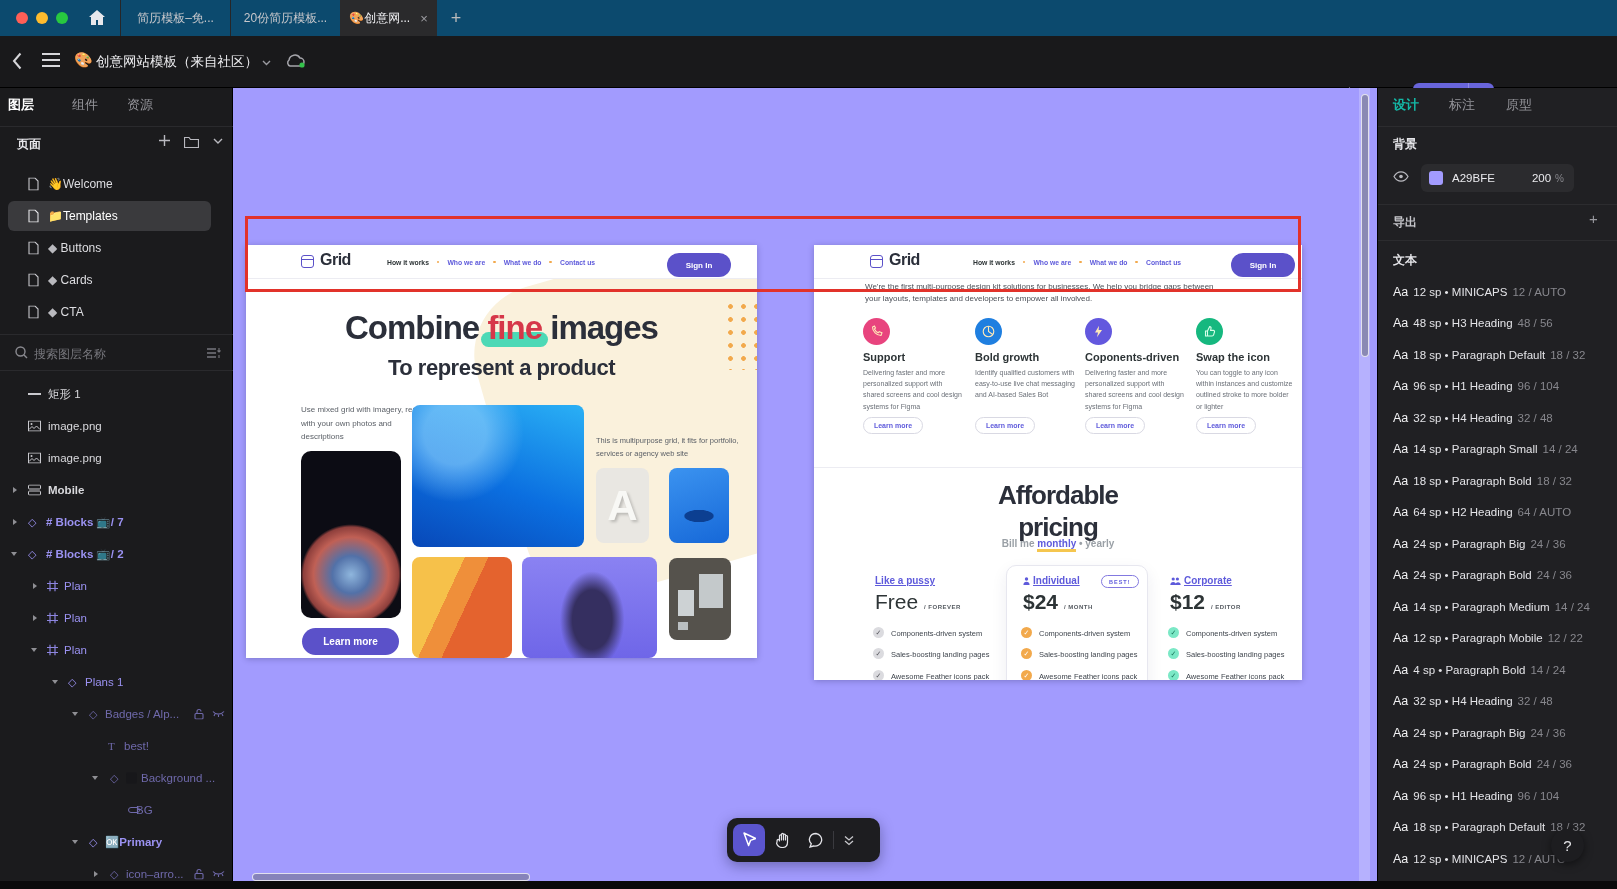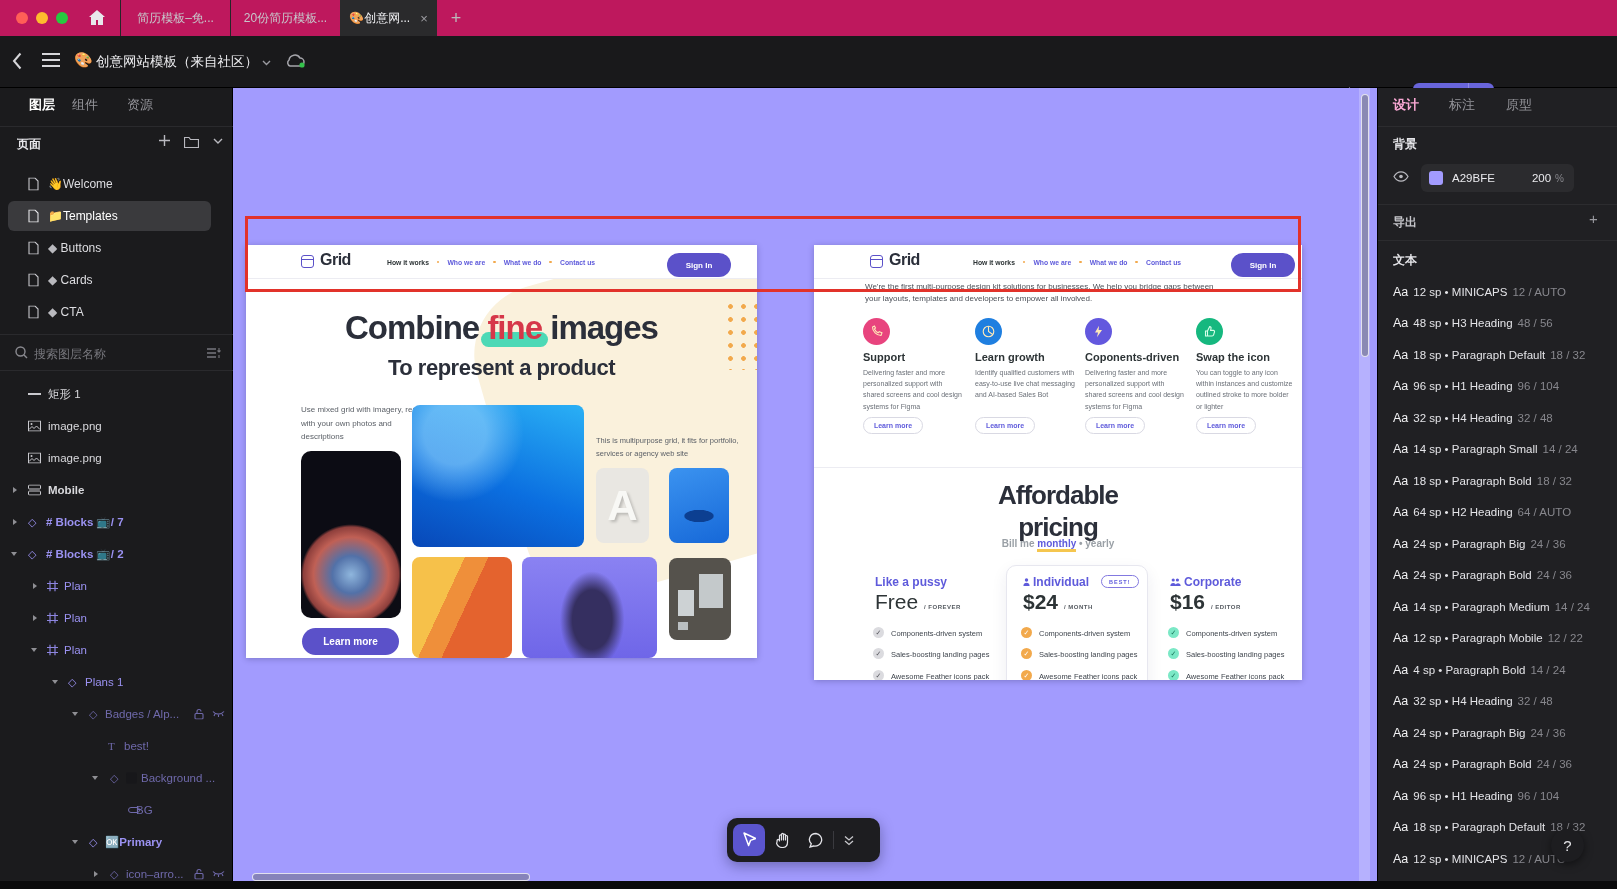--- a/index.html
+++ b/index.html
@@ -1,21 +1,21 @@
 <!DOCTYPE html>
 <html><head>
 <meta charset="utf-8">
 <style>
   html,body{margin:0;padding:0;background:#000;}
   *{box-sizing:border-box;font-family:"Liberation Sans","DejaVu Sans",sans-serif;}
   #app{position:relative;width:1617px;height:889px;background:#A29BFE;overflow:hidden;}
   .abs{position:absolute;}
 
   
-  #tabbar{position:absolute;left:0;top:0;width:1617px;height:36px;background:#be185d;}
+  #tabbar{position:absolute;left:0;top:0;width:1617px;height:36px;background:#0c4a6e;}
   .light{position:absolute;top:12px;width:12px;height:12px;border-radius:50%;}
   .wtab{position:absolute;top:0;height:36px;display:flex;align-items:center;justify-content:center;color:#c7c7cb;font-size:12px;white-space:nowrap;border-left:1px solid #262628;}
   .wtab.active{background:#2a2a2c;color:#efeff2;border-left:none;}
   .wtab .x{margin-left:10px;color:#9d9da2;font-size:13px;}
   
   #toolbar{position:absolute;left:0;top:36px;width:1617px;height:52px;background:#19191b;border-bottom:1px solid #000;}
   .ticon{position:absolute;color:#c9c9ce;display:flex;align-items:center;justify-content:center;}
   .tdiv{position:absolute;top:52px;width:1px;height:20px;background:#333338;}
   #share-btn{position:absolute;left:1413px;top:47px;width:81px;height:30px;background:#6965DB;border-radius:6px;display:flex;color:#fff;}
   #share-main{width:55px;display:flex;align-items:center;justify-content:center;font-size:12.5px;}
@@ -37,21 +37,21 @@
   .b{font-weight:600;}
   .tri{width:0;height:0;}
   .tri.r{border-left:4.5px solid #8f8f94;border-top:3.5px solid transparent;border-bottom:3.5px solid transparent;}
   .tri.d{border-top:4.5px solid #8f8f94;border-left:3.5px solid transparent;border-right:3.5px solid transparent;}
   .dia{font-size:11px;}
   #search-input{position:absolute;left:32px;top:3px;width:160px;height:22px;background:transparent;border:none;outline:none;color:#cfcfd4;font-size:12px;}
   #search-input::placeholder{color:#77777d;}
   
   #rpanel{position:absolute;left:1377px;top:88px;width:240px;height:793px;background:#202023;border-left:1px solid #000;}
   .rp-tab{position:absolute;top:8px;font-size:13px;color:#95959b;}
-  .rp-tab.on{color:#f9a8d4;font-weight:700;}
+  .rp-tab.on{color:#14b8a6;font-weight:700;}
   .rline{position:absolute;left:0;width:240px;height:1px;background:#2c2c2f;}
   .srow{position:absolute;left:15px;width:225px;height:31.5px;display:flex;align-items:center;gap:5px;white-space:nowrap;}
   .srow .aa{color:#f2f2f4;font-size:12.5px;}
   .srow .nm{color:#e4e4e8;font-size:11.5px;}
   .srow .dt{color:#87878d;font-size:11.5px;}
   #colorfield{position:absolute;left:43px;top:0;width:153px;height:28px;background:#2b2b2e;border-radius:6px;display:flex;align-items:center;}
   
   #canvas{position:absolute;left:233px;top:88px;width:1144px;height:793px;background:#A29BFE;overflow:hidden;}
   .frame{position:absolute;background:#fff;box-shadow:0 1px 6px rgba(25,25,70,.28);overflow:hidden;}
   .site-header{position:absolute;left:0;top:0;right:0;height:34px;background:#fff;border-bottom:1px solid #ececf2;z-index:3;}
@@ -75,21 +75,21 @@
   .smalltext{position:absolute;font-size:8px;color:#5a5f66;line-height:13.5px;}
   .cta-main{position:absolute;background:#5B51C9;border-radius:14px;color:#fff;font-size:10px;font-weight:700;display:flex;align-items:center;justify-content:center;}
   
   .feat-circle{position:absolute;width:27px;height:27px;border-radius:50%;display:flex;align-items:center;justify-content:center;}
   .feat-title{position:absolute;font-size:11px;font-weight:700;color:#2d3436;white-space:nowrap;}
   .feat-desc{position:absolute;font-size:7px;color:#6b7078;line-height:11.2px;}
   .feat-cta{position:absolute;width:60px;height:17px;border:1px solid #d9d9e3;border-radius:9px;color:#5E5ADB;font-size:7px;font-weight:700;display:flex;align-items:center;justify-content:center;background:#fff;}
   .ph{position:absolute;left:0;width:488px;text-align:center;font-size:26px;font-weight:800;color:#2b2f3a;letter-spacing:-1px;line-height:32px;}
   .bill{position:absolute;left:0;width:488px;text-align:center;font-size:10px;font-weight:700;color:#9aa0a6;}
   .bill .mo{color:#5E5ADB;border-bottom:3px solid #F5C64F;}
-  .plan-label{position:absolute;font-size:12px;font-weight:700;color:#5E5ADB;display:flex;align-items:center;gap:3px;white-space:nowrap;}
+  .plan-label{position:absolute;font-size:10px;font-weight:700;color:#5E5ADB;display:flex;align-items:center;gap:3px;white-space:nowrap;text-decoration:underline;}
   .price{position:absolute;font-size:21px;color:#2d3436;white-space:nowrap;}
   .price .per{font-size:6px;font-weight:700;color:#555a60;letter-spacing:.5px;}
   .chk{position:absolute;width:11px;height:11px;border-radius:50%;font-size:7px;display:flex;align-items:center;justify-content:center;}
   .chktxt{position:absolute;font-size:7.5px;color:#3f454d;white-space:nowrap;}
   #midcard{position:absolute;left:192px;top:320px;width:142px;height:140px;background:#fff;border:1px solid #e7e7ef;border-radius:10px;box-shadow:0 6px 16px rgba(40,40,90,.08);}
   .best{position:absolute;border:1px solid #8379e0;border-radius:8px;color:#5E5ADB;font-size:5.5px;font-weight:700;letter-spacing:1px;padding:2.5px 7px;background:#fff;}
   
   #redrect{position:absolute;left:12px;top:128px;width:1056px;height:76px;border:3px solid #E2322A;z-index:6;}
   #fl-toolbar{position:absolute;left:494px;top:730px;width:153px;height:44px;background:#1d1d20;border-radius:10px;box-shadow:0 4px 14px rgba(10,10,40,.35);z-index:8;display:flex;align-items:center;}
   #cursor-tile{width:32px;height:32px;margin-left:6px;background:#5B55CE;border-radius:8px;display:flex;align-items:center;justify-content:center;}
@@ -248,21 +248,21 @@
     <div id="tbadge">T?</div>
     <span class="ticon" style="left:1551px;top:55px;font-size:12.5px;color:#e2e2e6">71%</span>
     <span class="ticon" style="left:1586px;top:60px">
       <svg width="8" height="5" viewBox="0 0 8 5">
           <path d="M1 1l3 3 3-3" fill="none" stroke="#9a9aa0" stroke-width="1.3"></path>
         </svg>
     </span>
   </div>
 
   <div id="lpanel">
-    <span class="lp-tab on" style="left:29px">图层</span>
+    <span class="lp-tab on" style="left:8px">图层</span>
     <span class="lp-tab" style="left:72px">组件</span>
     <span class="lp-tab" style="left:127px">资源</span>
     <div class="hline" style="top:38px"></div>
 
     <span class="sect" style="left:17px;top:48px">页面</span>
     <span class="ticon" style="left:158px;top:46px">
       <svg width="13" height="13" viewBox="0 0 13 13">
           <path d="M6.5 1v11M1 6.5h11" stroke="#b9b9bf" stroke-width="1.4"></path>
         </svg>
     </span>
@@ -545,21 +545,21 @@
         <svg width="13" height="13" viewBox="0 0 13 13">
             <path d="M7 .8L3 7.5h3L5 12.2 10 5H6.6z" fill="#ffe9b8"></path>
           </svg>
       </div>
       <div class="feat-circle" style="left:382px;top:73px;background:#16B87F">
         <svg width="13" height="13" viewBox="0 0 13 13">
             <path d="M2.5 6h2v5h-2zM4.5 10.5V6l2.2-4.4c1 0 1.6.8 1.3 1.9L7.6 5.4h2.8c.8 0 1.3.7 1.1 1.4l-.9 3.1c-.2.7-.8 1.1-1.5 1.1H4.5" fill="none" stroke="#d8ffe9" stroke-width="1.1"></path>
           </svg>
       </div>
       <span class="feat-title" style="left:49px;top:106px">Support</span>
-      <span class="feat-title" style="left:161px;top:106px">Learn growth</span>
+      <span class="feat-title" style="left:161px;top:106px">Bold growth</span>
       <span class="feat-title" style="left:271px;top:106px">Coponents-driven</span>
       <span class="feat-title" style="left:382px;top:106px">Swap the icon</span>
       <div class="feat-desc" style="left:49px;top:122px;width:102px">Delivering faster and more personalized support with shared screens and cool design systems for Figma</div>
       <div class="feat-desc" style="left:161px;top:122px;width:102px">Identify qualified customers with easy-to-use live chat messaging and AI-based Sales Bot</div>
       <div class="feat-desc" style="left:271px;top:122px;width:102px">Delivering faster and more personalized support with shared screens and cool design systems for Figma</div>
       <div class="feat-desc" style="left:382px;top:122px;width:98px">You can toggle to any icon within instances and customize outlined stroke to more bolder or lighter</div>
       <div class="feat-cta" style="left:49px;top:172px">Learn more</div>
       <div class="feat-cta" style="left:161px;top:172px">Learn more</div>
       <div class="feat-cta" style="left:271px;top:172px">Learn more</div>
       <div class="feat-cta" style="left:382px;top:172px">Learn more</div>
@@ -609,21 +609,21 @@
 
       <span class="plan-label" style="left:356px;top:330px">
         <svg width="11" height="8" viewBox="0 0 11 8">
             <circle cx="3.2" cy="2" r="1.6" fill="#5E5ADB"></circle>
             <circle cx="7.4" cy="2" r="1.6" fill="#5E5ADB"></circle>
             <path d="M.3 8c0-2.1 1.3-3.1 2.9-3.1S6 5.9 6 8zM5.2 8c.2-1.8 1.3-2.8 2.8-2.8 1.5 0 2.7 1 2.7 2.8z" fill="#5E5ADB"></path>
           </svg>
         <span>Corporate</span>
       </span>
       <div class="price" style="left:356px;top:345px;font-weight:800">
-        <span>$16</span> <span class="per">/ EDITOR</span>
+        <span>$12</span> <span class="per">/ EDITOR</span>
       </div>
       <span class="chk" style="left:354px;top:382px;background:#7BE8C6;color:#18745a">✓</span>
       <span class="chktxt" style="left:372px;top:384px">Components-driven system</span>
       <span class="chk" style="left:354px;top:403px;background:#7BE8C6;color:#18745a">✓</span>
       <span class="chktxt" style="left:372px;top:405px">Sales-boosting landing pages</span>
       <span class="chk" style="left:354px;top:425px;background:#7BE8C6;color:#18745a">✓</span>
       <span class="chktxt" style="left:372px;top:427px">Awesome Feather icons pack</span>
     </div>
 
     <div id="redrect"></div>

